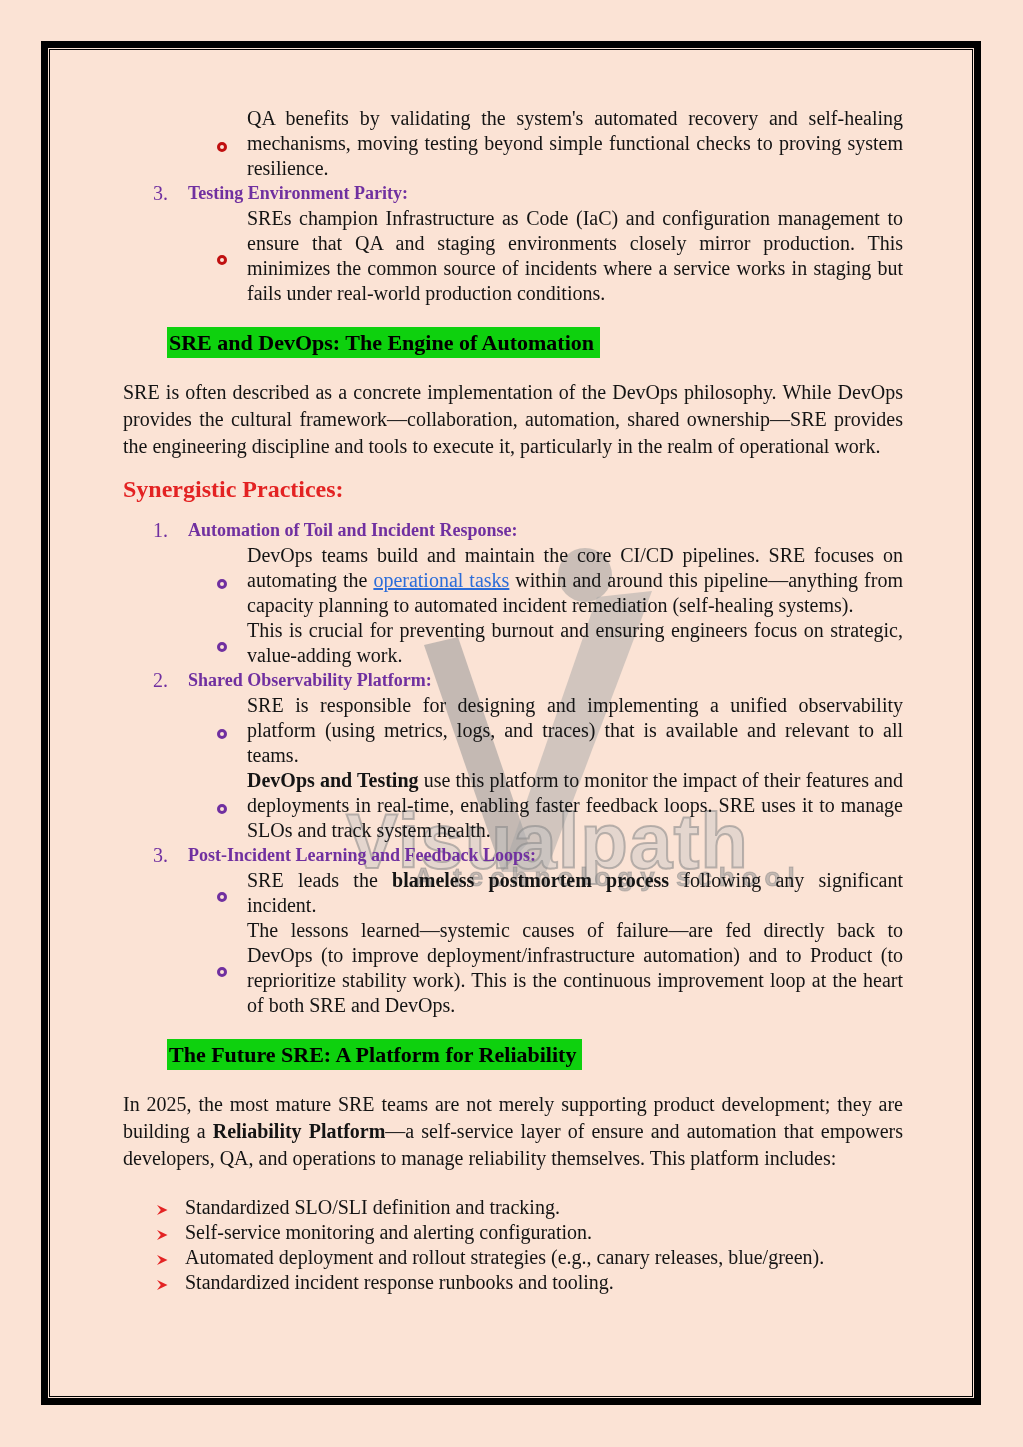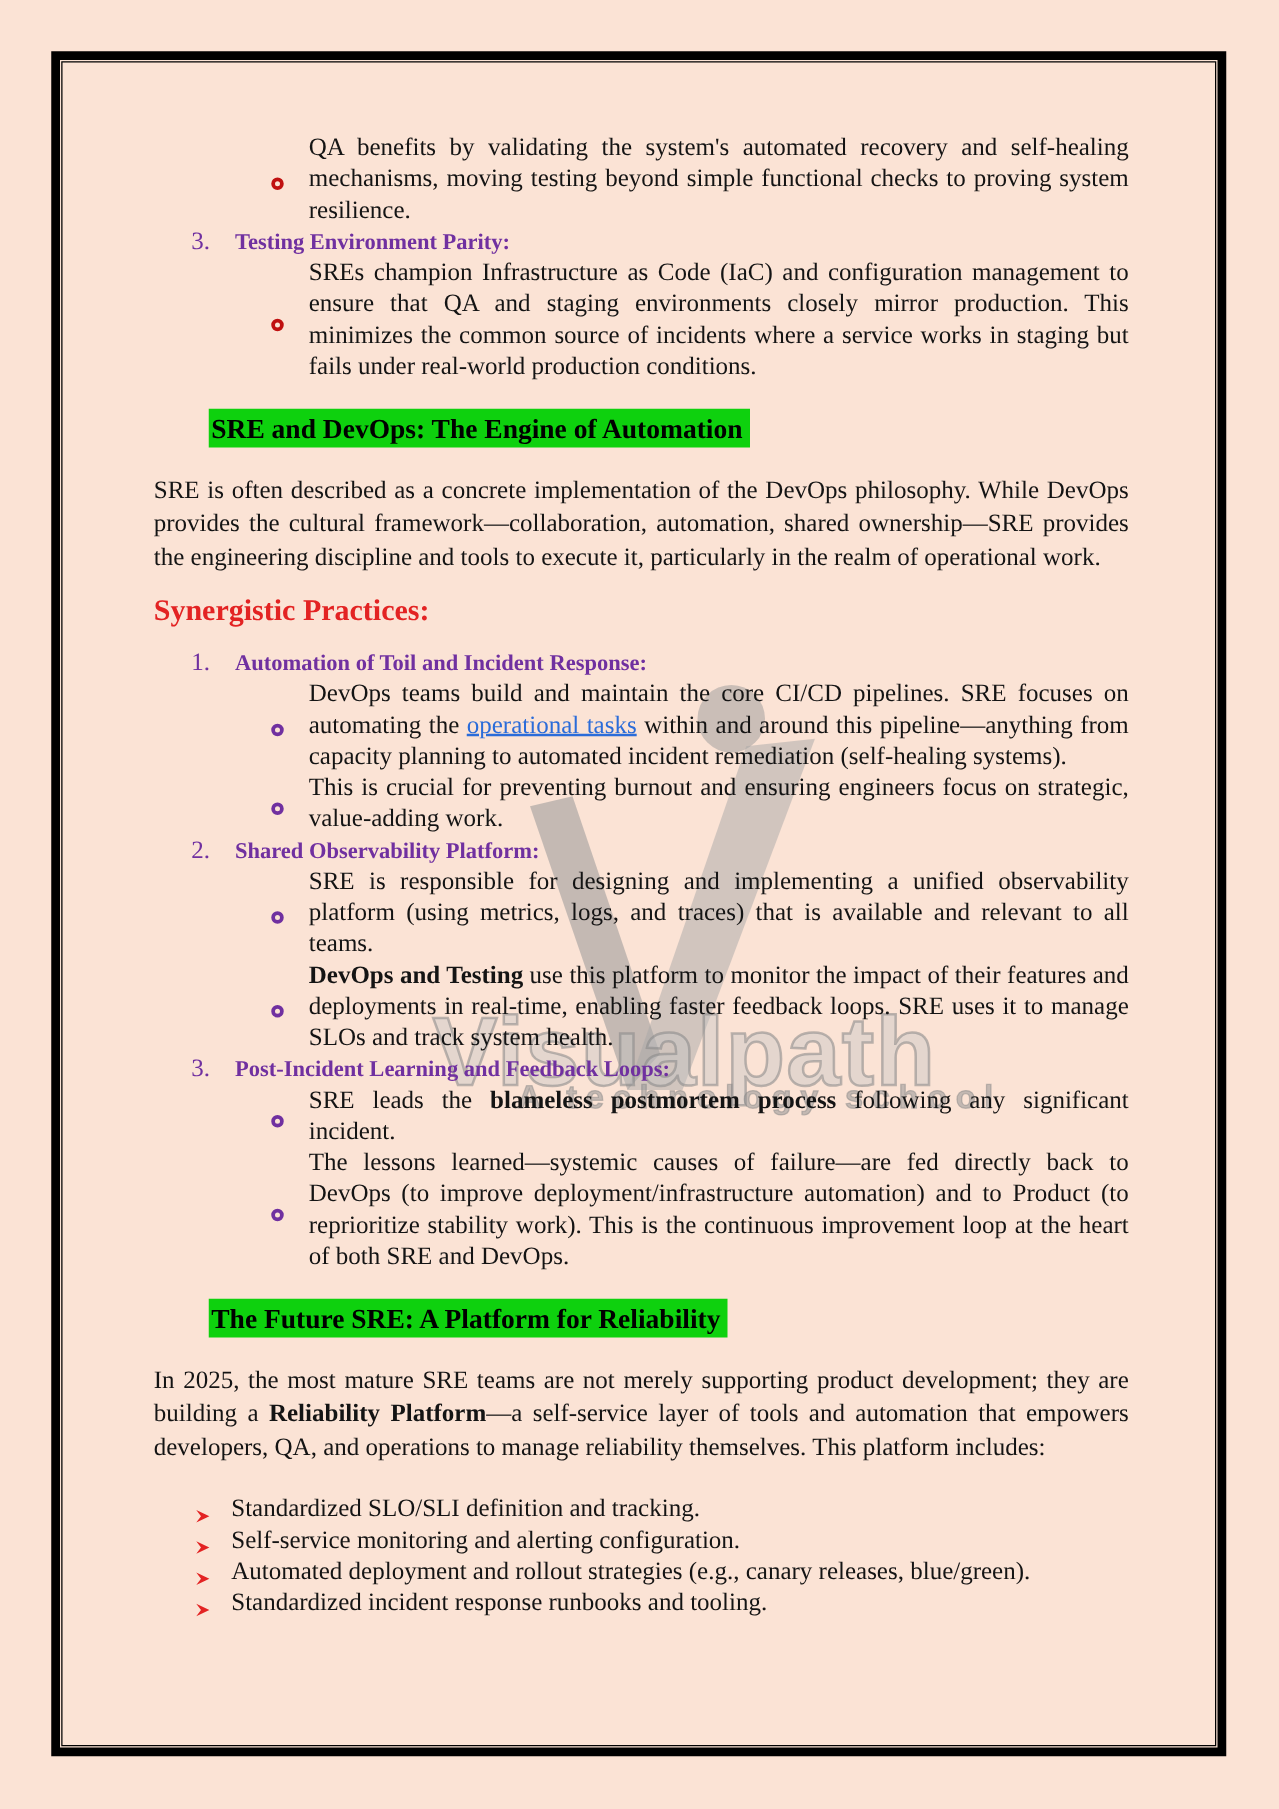--- a/index.html
+++ b/index.html
@@ -65,21 +65,21 @@
     color:var(--heading-red,#e32323);
   }
   .para{margin-top:21px;line-height:27px;}
   .list-block{margin-top:16px;}
   b,.b{font-weight:bold;}
   .doclink{
     color:var(--link-blue,#2b6cd9);font-weight:normal;text-decoration:underline;cursor:pointer;
   }
   
   .arrow-list{margin-top:23px;}
-  .arrow-row{display:flex;align-items:flex-end;line-height:25px;}
+  .arrow-row{display:flex;align-items:center;line-height:25px;}
   .arrow-marker{flex:0 0 30px;margin-left:32px;color:var(--heading-red,#e32323);}
   .arrow-marker svg{margin-top:5px;display:block;}
   .arrow-text{flex:1 1 auto;}
 </style>
 </head>
 <body>
 
 <div class="frame"></div>
 
 <div class="watermark">
@@ -165,21 +165,21 @@
       <span class="o-gap"></span>
       <div class="o-text just">The lessons learned—systemic causes of failure—are fed directly back to DevOps (to improve deployment/infrastructure automation) and to Product (to reprioritize stability work). This is the continuous improvement loop at the heart of both SRE and DevOps.</div>
     </div>
 
   </div>
 
   <div class="heading-row">
     <span class="hl">The Future SRE: A Platform for Reliability</span>
   </div>
 
-  <div class="para just"><span>In 2025, the most mature SRE teams are not merely supporting product development; they are building a </span><span class="b">Reliability Platform</span><span>—a self-service layer of tools and automation that empowers developers, QA, and operations to manage reliability themselves. This platform includes:</span></div>
+  <div class="para just"><span>In 2025, the most mature SRE teams are not merely supporting product development; they are building a </span><span class="b">Reliability Platform</span><span>—a self-service layer of ensure and automation that empowers developers, QA, and operations to manage reliability themselves. This platform includes:</span></div>
 
   <div class="arrow-list">
     <div class="arrow-row">
       <span class="arrow-marker">
           <svg width="14" height="14" viewBox="0 0 14 14">
             <path d="M2 2 L12.5 7 L2 12 L5.8 7 Z" fill="currentColor"></path>
           </svg>
         </span>
       <div class="arrow-text">Standardized SLO/SLI definition and tracking.</div>
     </div>

